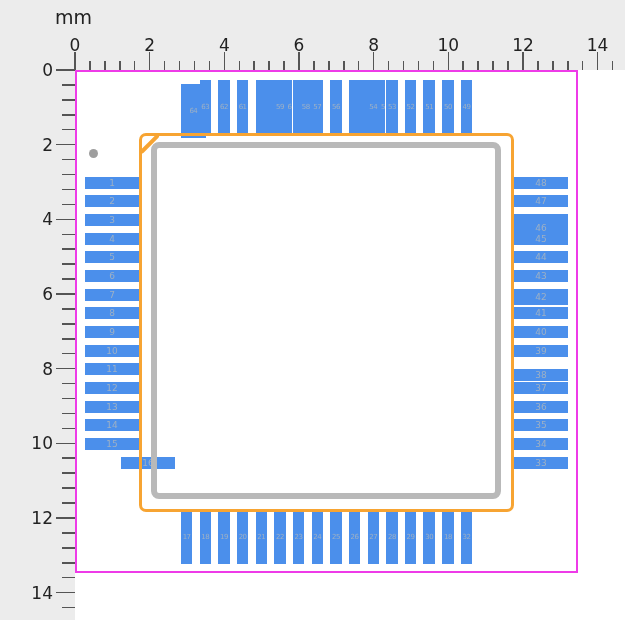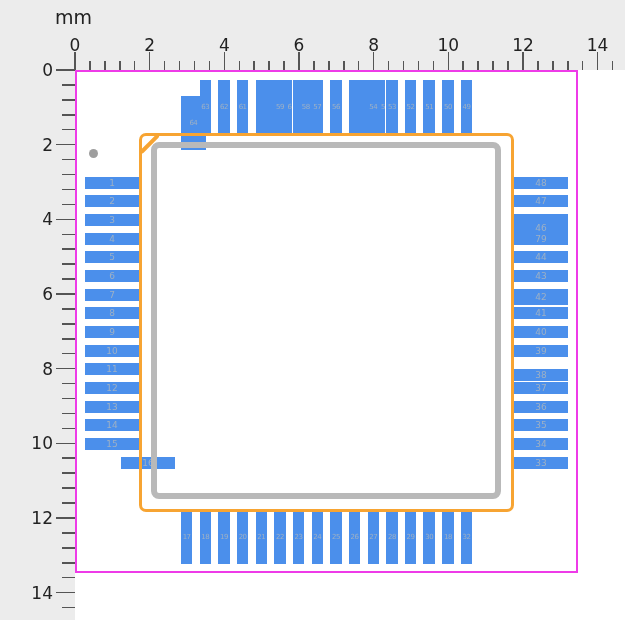--- a/index.html
+++ b/index.html
@@ -55,34 +55,34 @@
       <div class="pad pad-side" style="left: 85px; top: 344.585px; width: 54px; height: 12px;">10</div>
       <div class="pad pad-side" style="left: 85px; top: 363.25px; width: 54px; height: 12px;">11</div>
       <div class="pad pad-side" style="left: 85px; top: 381.915px; width: 54px; height: 12px;">12</div>
       <div class="pad pad-side" style="left: 85px; top: 400.58px; width: 54px; height: 12px;">13</div>
       <div class="pad pad-side" style="left: 85px; top: 419.245px; width: 54px; height: 12px;">14</div>
       <div class="pad pad-side" style="left: 85px; top: 437.91px; width: 54px; height: 12px;">15</div>
       <div class="pad pad-side" style="left: 85px; top: 456.575px; width: 54px; height: 12px; margin-left: 36px;">16</div>
       <div class="pad pad-side" style="left: 514px; top: 176.6px; width: 54px; height: 12px;">48</div>
       <div class="pad pad-side" style="left: 514px; top: 195.265px; width: 54px; height: 12px;">47</div>
       <div class="pad pad-side" style="left: 514px; top: 213.93px; width: 54px; height: 29px;">46</div>
-      <div class="pad pad-side" style="left: 514px; top: 232.595px; width: 54px; height: 12px;">79</div>
+      <div class="pad pad-side" style="left: 514px; top: 232.595px; width: 54px; height: 12px;">45</div>
       <div class="pad pad-side" style="left: 514px; top: 251.26px; width: 54px; height: 12px;">44</div>
       <div class="pad pad-side" style="left: 514px; top: 269.925px; width: 54px; height: 12px;">43</div>
       <div class="pad pad-side" style="left: 514px; top: 288.59px; width: 54px; height: 16px;">42</div>
       <div class="pad pad-side" style="left: 514px; top: 307.255px; width: 54px; height: 12px;">41</div>
       <div class="pad pad-side" style="left: 514px; top: 325.92px; width: 54px; height: 12px;">40</div>
       <div class="pad pad-side" style="left: 514px; top: 344.585px; width: 54px; height: 12px;">39</div>
       <div class="pad pad-side" style="left: 514px; top: 369px; width: 54px; height: 12px;">38</div>
       <div class="pad pad-side" style="left: 514px; top: 381.915px; width: 54px; height: 12px;">37</div>
       <div class="pad pad-side" style="left: 514px; top: 400.58px; width: 54px; height: 12px;">36</div>
       <div class="pad pad-side" style="left: 514px; top: 419.245px; width: 54px; height: 12px;">35</div>
       <div class="pad pad-side" style="left: 514px; top: 437.91px; width: 54px; height: 12px;">34</div>
       <div class="pad pad-side" style="left: 514px; top: 456.575px; width: 54px; height: 12px;">33</div>
-      <div class="pad pad-vert" style="left: 180.85px; top: 96px; width: 25px; height: 53.5px;">64</div>
+      <div class="pad pad-vert" style="left: 180.85px; top: 84px; width: 25px; height: 53.5px;">64</div>
       <div class="pad pad-vert" style="left: 199.515px; top: 80px; width: 11.5px; height: 53.5px;">63</div>
       <div class="pad pad-vert" style="left: 218.18px; top: 80px; width: 11.5px; height: 53.5px;">62</div>
       <div class="pad pad-vert" style="left: 236.845px; top: 80px; width: 11.5px; height: 53.5px;">61</div>
       <div class="pad pad-vert" style="left: 255.51px; top: 80px; width: 11.5px; height: 53.5px; padding-left: 36px;">60</div>
       <div class="pad pad-vert" style="left: 274.175px; top: 80px; width: 11.5px; height: 53.5px;">59</div>
       <div class="pad pad-vert" style="left: 292.84px; top: 80px; width: 26px; height: 53.5px;">58</div>
       <div class="pad pad-vert" style="left: 311.505px; top: 80px; width: 11.5px; height: 53.5px; text-align: right;">57</div>
       <div class="pad pad-vert" style="left: 330.17px; top: 80px; width: 11.5px; height: 53.5px;">56</div>
       <div class="pad pad-vert" style="left: 348.835px; top: 80px; width: 24px; height: 53.5px; padding-left: 36px;">55</div>
       <div class="pad pad-vert" style="left: 367.5px; top: 80px; width: 11.5px; height: 53.5px;">54</div>

